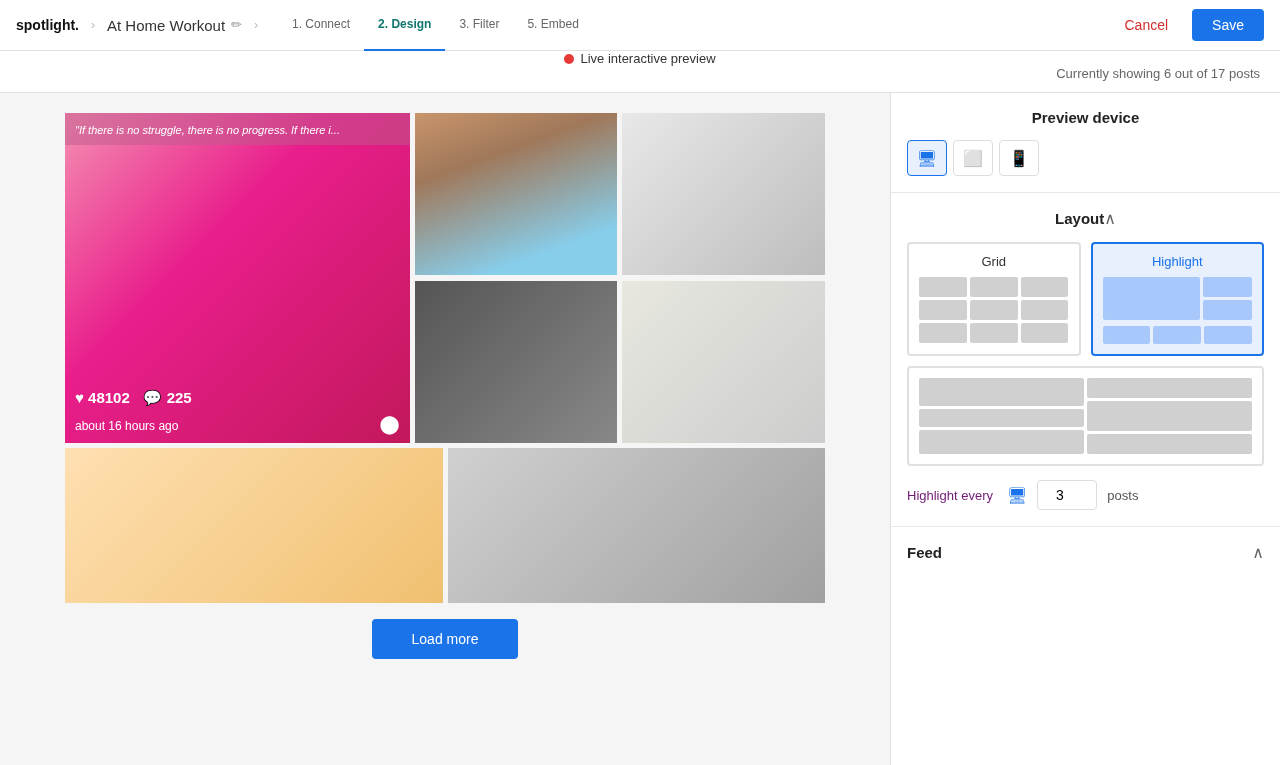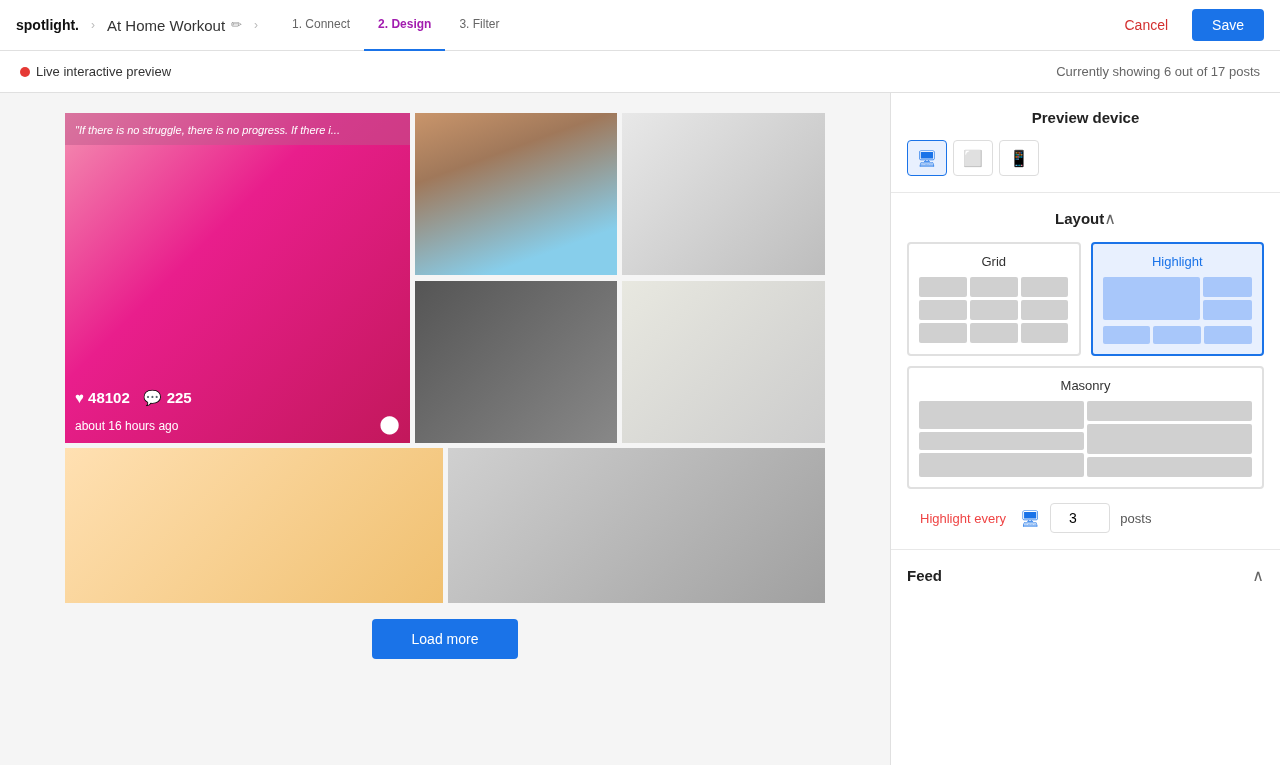--- a/index.html
+++ b/index.html
@@ -9,29 +9,29 @@
     .topnav {
       display: flex; align-items: center; height: 51px;
       border-bottom: 1px solid #e0e0e0; padding: 0 16px; gap: 8px;
     }
     .logo { font-weight: 700; font-size: 14px; color: #111; display: flex; align-items: center; gap: 2px; }
     .chevron { color: #bbb; font-size: 12px; margin: 0 4px; }
     .nav-title { font-size: 15px; color: #333; display: flex; gap: 6px; }
     .edit-icon { color: #999; font-size: 13px; cursor: pointer; }
     .nav-steps { display: flex; align-items: center; gap: 0; margin-left: 8px; }
     .nav-step { padding: 0 14px; font-size: 12px; color: #666; cursor: pointer; height: 51px; display: flex; align-items: center; border-bottom: 2px solid transparent; }
-    .nav-step.active { color: #a21caf; border-bottom: 2px solid #1a73e8; font-weight: 600; }
+    .nav-step.active { color: #0f766e; border-bottom: 2px solid #1a73e8; font-weight: 600; }
     .nav-right { margin-left: auto; display: flex; align-items: center; gap: 12px; }
     .btn-cancel { background: none; border: none; color: #d32f2f; font-size: 14px; cursor: pointer; padding: 6px 12px; }
     .btn-save { background: #1a73e8; color: #fff; border: none; border-radius: 4px; padding: 8px 20px; font-size: 14px; cursor: pointer; font-weight: 500; }
 
     
     .subheader {
       display: flex; align-items: center; height: 42px; padding: 0 20px;
-      border-bottom: 1px solid #e0e0e0; background: #fff;
+      border-bottom: 1px solid #e0e0e0; background: #fff; flex-direction: column;
     }
     .live-badge { display: flex; align-items: center; gap: 6px; font-size: 13px; color: #333; }
     .live-dot { width: 10px; height: 10px; background: #e53935; border-radius: 50%; }
     .showing-info { margin-left: auto; font-size: 13px; color: #666; }
 
     
     .main-layout { display: flex; height: calc(765px - 93px); }
 
     
     .preview-area { flex: 1; background: #f5f5f5; padding: 20px; overflow-y: auto; }
@@ -75,21 +75,21 @@
     .layout-card-label { font-size: 13px; color: #333; margin-bottom: 8px; font-weight: 500; }
     .layout-card.selected .layout-card-label { color: #1a73e8; }
 
     
     .mini-grid { display: grid; gap: 3px; }
     .mini-grid-3 { grid-template-columns: 1fr 1fr 1fr; }
     .mini-cell { background: #d0d0d0; border-radius: 2px; height: 20px; }
 
     
     .highlight-every-row { display: flex; align-items: center; gap: 10px; }
-    .highlight-every-label { font-size: 13px; color: #ef4444; margin-left: 13px; }
+    .highlight-every-label { font-size: 13px; color: #701a75; }
     .device-icon-sm { font-size: 16px; color: #1a73e8; margin-left: 4px; }
     .highlight-input { width: 60px; border: 1px solid #ddd; border-radius: 4px; padding: 6px 8px; font-size: 14px; text-align: center; }
     .posts-label { font-size: 13px; color: #555; }
 
     .feed-section { padding: 16px; }
     .feed-section-header { display: flex; align-items: center; justify-content: space-between; }
     .feed-section-title { font-size: 15px; font-weight: 600; color: #222; }
 
     
     .right-panel::-webkit-scrollbar { width: 6px; }
@@ -113,20 +113,23 @@
   <span class="chevron">›</span>
   <div class="nav-steps">
     <div class="nav-step">
       <span>1. Connect</span>
     </div>
     <div class="nav-step active">
       <span>2. Design</span>
     </div>
     <div class="nav-step">
       <span>3. Filter</span>
+    </div>
+    <div class="nav-step">
+      <span>5. Embed</span>
     </div>
   </div>
   <div class="nav-right">
     <button class="btn-cancel">Cancel</button>
     <button class="btn-save">Save</button>
   </div>
 </nav>
 
 <div class="subheader">
   <div class="live-badge">
@@ -242,21 +245,20 @@
             </div>
             <div style="grid-column:1/3;display:grid;grid-template-columns:1fr 1fr 1fr;gap:3px;margin-top:0;">
               <div style="background:#a8c7fa;border-radius:2px;height:18px;"></div>
               <div style="background:#a8c7fa;border-radius:2px;height:18px;"></div>
               <div style="background:#a8c7fa;border-radius:2px;height:18px;"></div>
             </div>
           </div>
         </div>
 
         <div class="layout-card" style="grid-column:1/3;">
-          <div class="layout-card-label">Masonry</div>
           <div style="display:grid;grid-template-columns:1fr 1fr;gap:3px;">
             <div style="display:flex;flex-direction:column;gap:3px;">
               <div style="background:#d0d0d0;border-radius:2px;height:28px;"></div>
               <div style="background:#d0d0d0;border-radius:2px;height:18px;"></div>
               <div style="background:#d0d0d0;border-radius:2px;height:24px;"></div>
             </div>
             <div style="display:flex;flex-direction:column;gap:3px;">
               <div style="background:#d0d0d0;border-radius:2px;height:20px;"></div>
               <div style="background:#d0d0d0;border-radius:2px;height:30px;"></div>
               <div style="background:#d0d0d0;border-radius:2px;height:20px;"></div>

